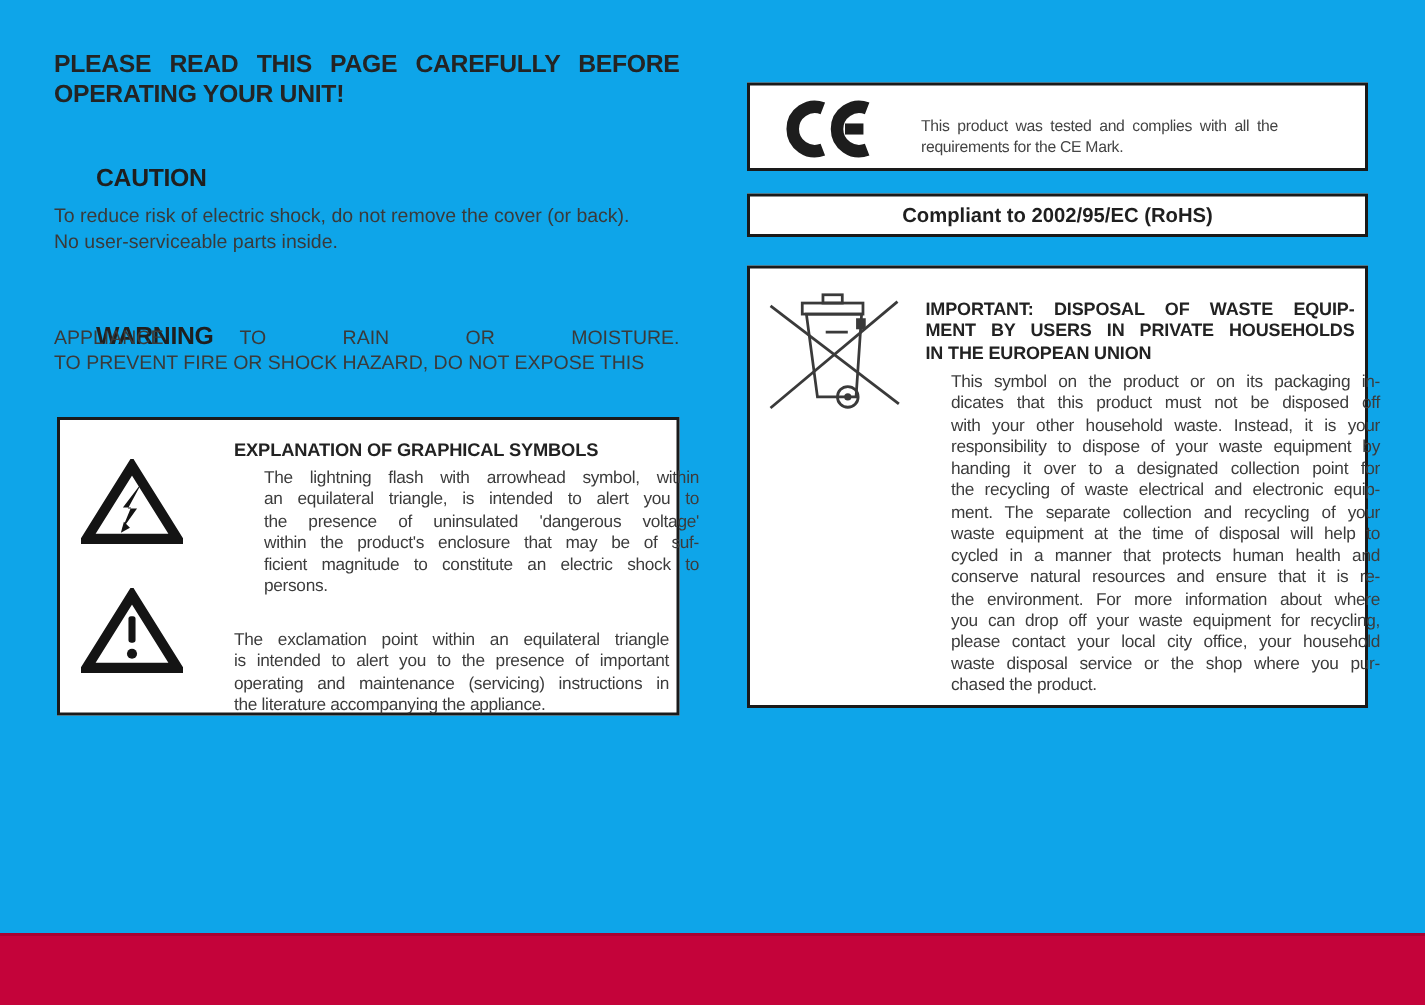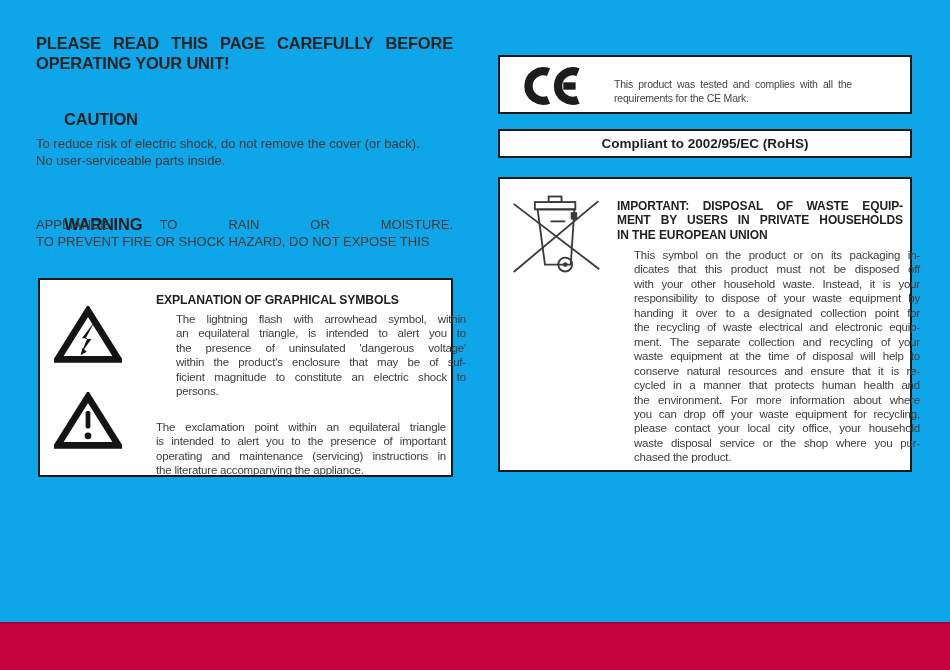--- a/index.html
+++ b/index.html
@@ -140,22 +140,22 @@
       </div>
     <div class="abs weeeBody lines">
         <div class="jl">This symbol on the product or on its packaging in-</div>
         <div class="jl">dicates that this product must not be disposed off</div>
         <div class="jl">with your other household waste. Instead, it is your</div>
         <div class="jl">responsibility to dispose of your waste equipment by</div>
         <div class="jl">handing it over to a designated collection point for</div>
         <div class="jl">the recycling of waste electrical and electronic equip-</div>
         <div class="jl">ment. The separate collection and recycling of your</div>
         <div class="jl">waste equipment at the time of disposal will help to</div>
+        <div class="jl">cycled in a manner that protects human health and</div>
         <div class="jl">conserve natural resources and ensure that it is re-</div>
-        <div class="jl">cycled in a manner that protects human health and</div>
         <div class="jl">the environment. For more information about where</div>
         <div class="jl">you can drop off your waste equipment for recycling,</div>
         <div class="jl">please contact your local city office, your household</div>
         <div class="jl">waste disposal service or the shop where you pur-</div>
         <div class="jl">chased the product.</div>
       </div>
   </div>
 
   <div class="abs footerBar"></div>
 

